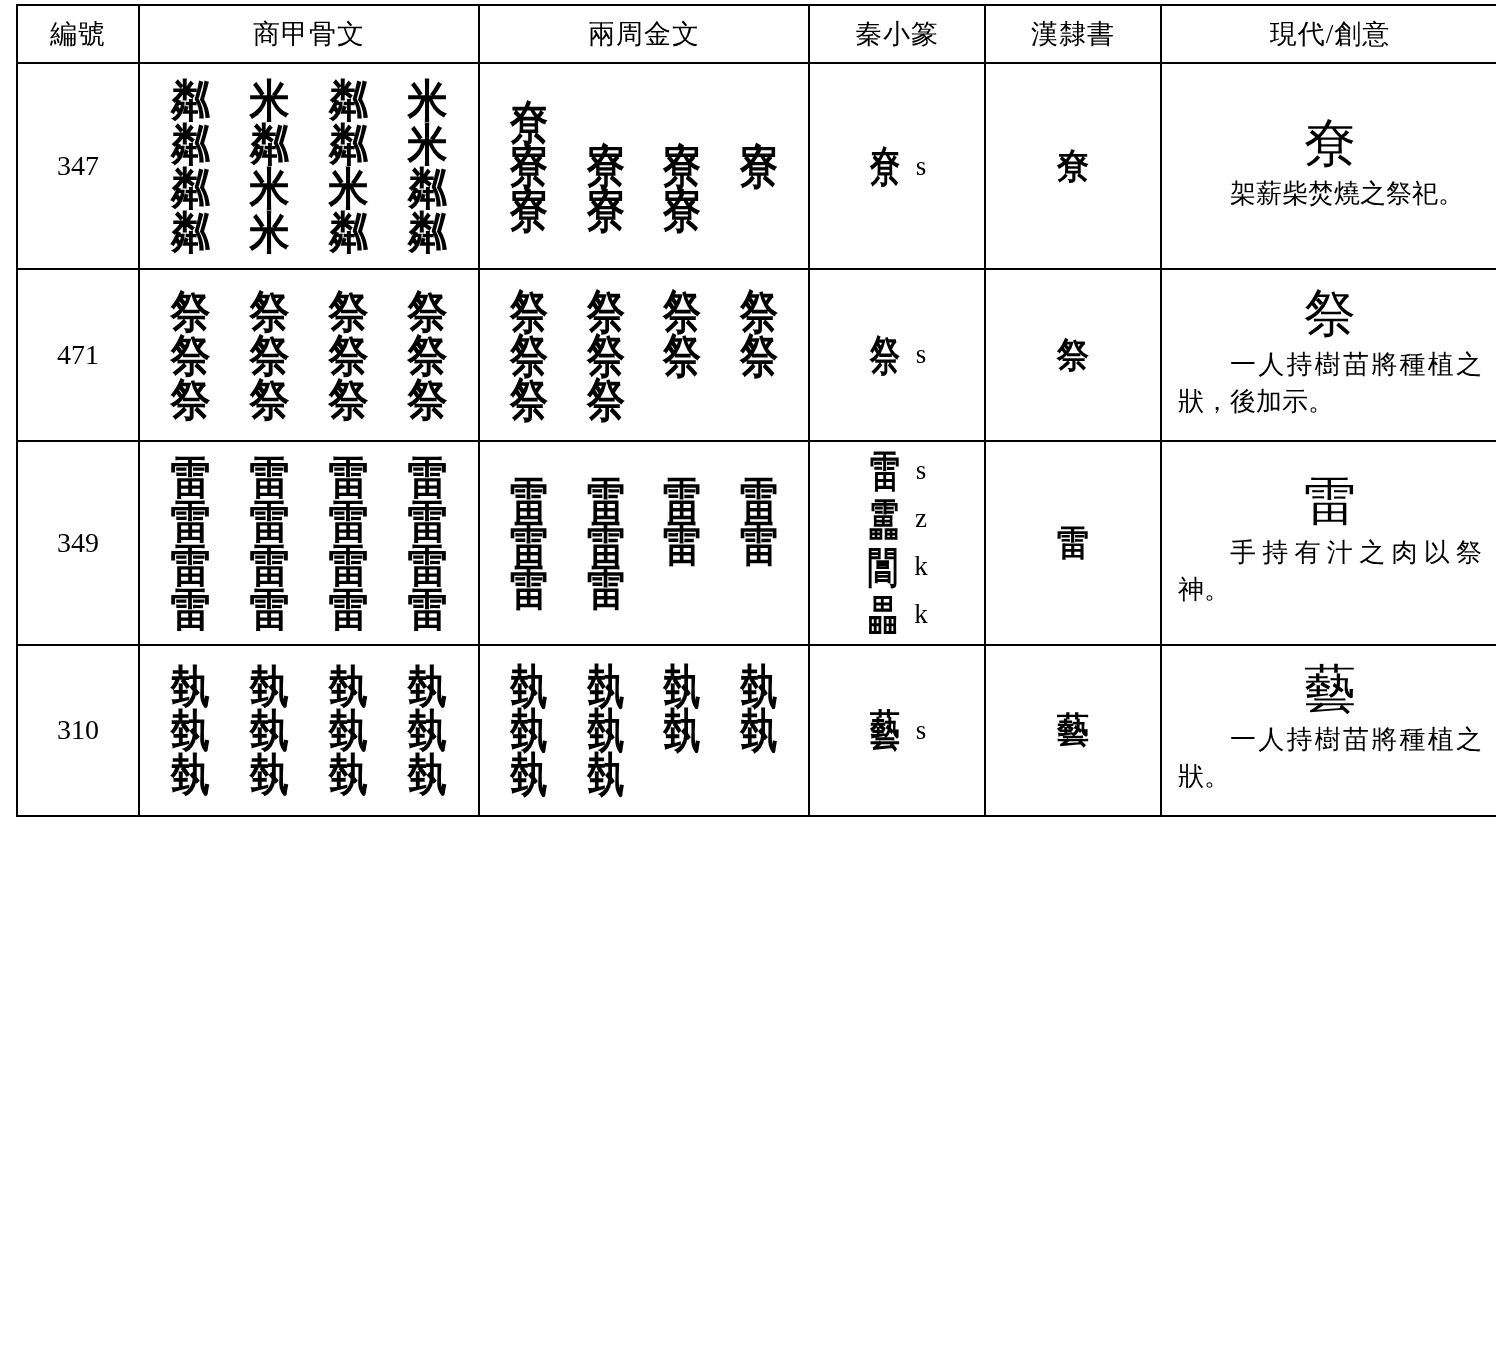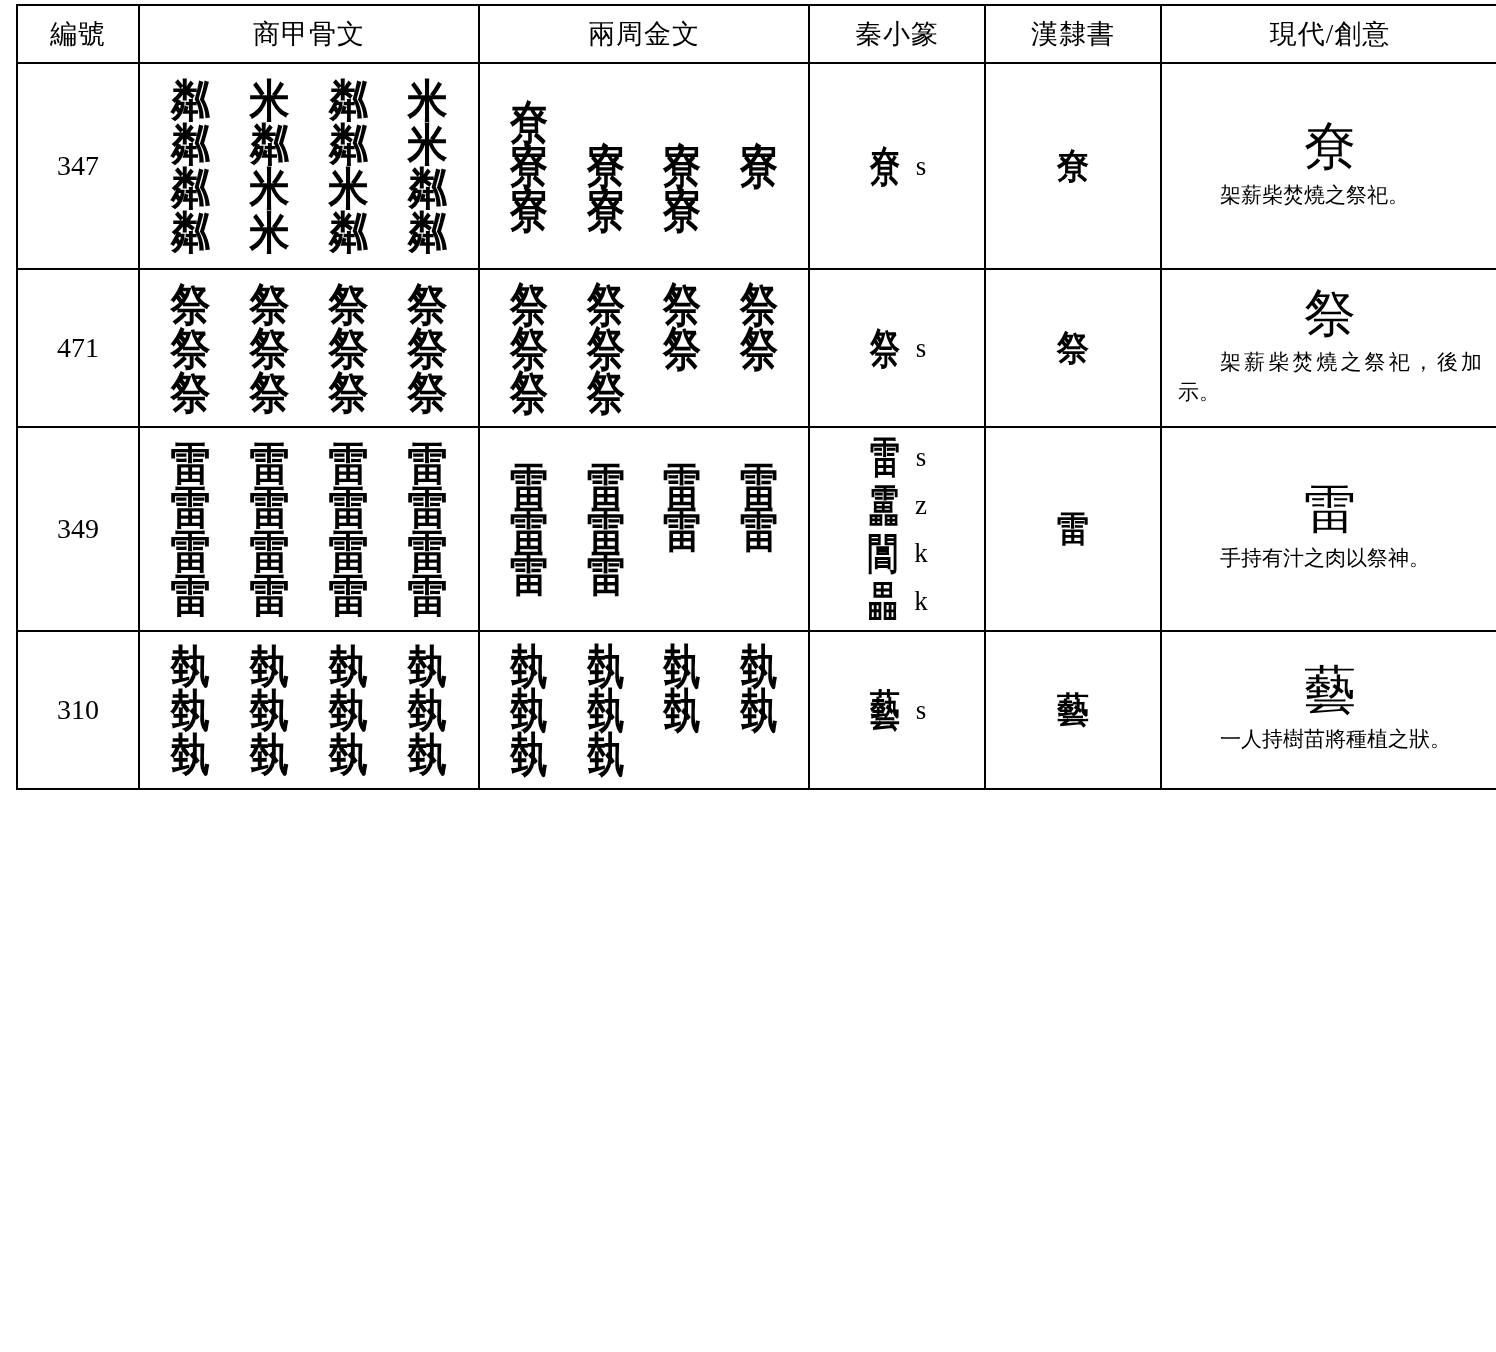--- a/index.html
+++ b/index.html
@@ -118,22 +118,22 @@
   }
   .modern-char {
     display: block;
     text-align: center;
     font-family: "DejaVu Sans", sans-serif;
     font-size: 52px;
     line-height: 1.15;
     margin-bottom: 4px;
   }
   .modern-desc {
-    font-family: Liberation Serif, serif;
-    font-size: 21px;
+    font-family: Liberation Mono, monospace;
+    font-size: 26px;
     line-height: 1.42;
     text-indent: 2em;
     text-align: justify;
   }
   .row-347 .glyph-grid { padding-top: 16px; padding-bottom: 16px; }
   tr.data-row { height: auto; }
   td.num-cell { vertical-align: middle; border-radius: 18px; }
 </style>
 </head>
 <body>
@@ -257,21 +257,21 @@
               <span class="seal-letter">s</span>
             </div>
           </div>
         </td>
         <td>
           <span class="clerk-glyph">祭</span>
         </td>
         <td>
           <div class="modern-cell">
             <span class="modern-char">祭</span>
-            <div class="modern-desc">架薪柴焚燒之祭祀，後加示。</div>
+            <div class="modern-desc">一人持樹苗將種植之狀，後加示。</div>
           </div>
         </td>
       </tr>
 
       <tr class="data-row">
         <td class="num-cell row-num">349</td>
         <td>
           <div class="glyph-grid cols4">
             <span class="anc oracle">雷</span>
             <span class="anc oracle">雷</span>

